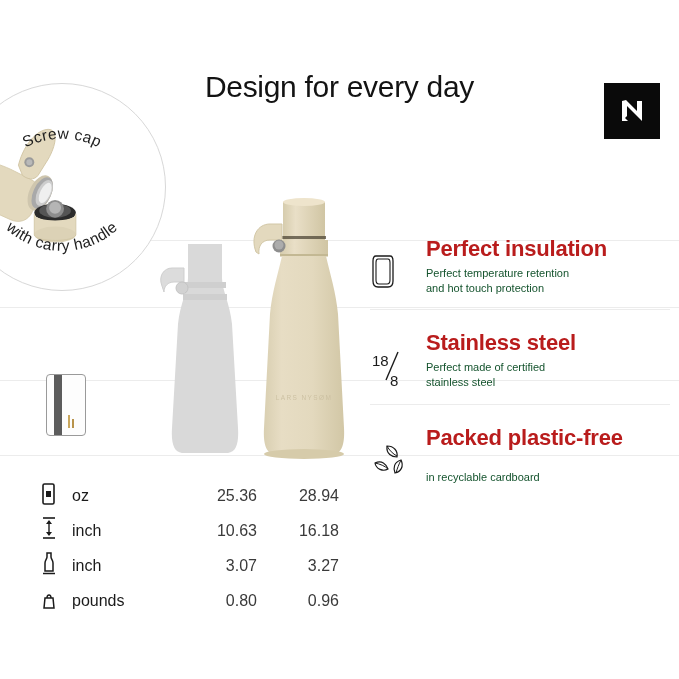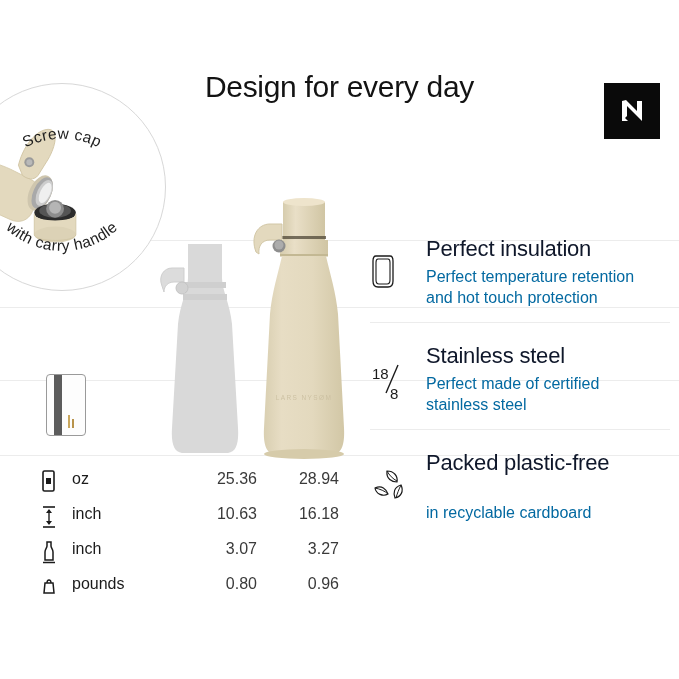--- a/index.html
+++ b/index.html
@@ -60,34 +60,34 @@
     background:#fdfdfd;
     border:1px solid #9a9a9a; border-radius:4px;
     overflow:hidden;
   }
   .card .stripe { position:absolute; left:7px; top:0; width:8px; height:100%; background:#5c5c5c; }
   .card .gold1 { position:absolute; left:21px; top:40px; width:2px; height:13px; background:#caa85e; }
   .card .gold2 { position:absolute; left:25px; top:44px; width:2px; height:9px; background:#b8934b; }
 
   
   .spec-table { position:absolute; left:42px; top:470px; width:300px; }
-  .spec-row { display:flex; align-items:flex-start; height:35px; }
+  .spec-row { display:flex; align-items:flex-end; height:35px; }
   .spec-icon { width:30px; flex:0 0 30px; display:flex; align-items:center; justify-content:flex-start; }
   .spec-unit { flex:0 0 105px; font-size:16px; color:#1b1b1b; }
   .spec-v { flex:0 0 80px; text-align:right; font-size:16px; color:#3a3a3a; }
   .spec-v.v2 { flex:0 0 82px; }
 
   
   .features { position:absolute; left:370px; top:236px; width:300px; }
   .feature { display:flex; align-items:flex-start; padding-bottom:14px; }
   .feature + .feature { border-top:1px solid #ececec; padding-top:20px; }
   .f-icon { flex:0 0 56px; display:flex; justify-content:flex-start; padding-top:16px; }
   .f-body { flex:1 1 auto; }
-  .f-title { font-size:22px; font-weight:400; color:#0f172a; letter-spacing:-0.2px; margin-bottom:4px; }
-  .f-desc { font-size:16px; line-height:1.32; color:#0369a1; }
+  .f-title { font-size:22px; font-weight:700; color:#b91c1c; letter-spacing:-0.2px; margin-bottom:4px; }
+  .f-desc { font-size:11px; line-height:1.32; color:#14532d; }
 </style>
 </head>
 <body>
 
 <div id="stage">
 
   <div class="guide" style="top:240px"></div>
   <div class="guide" style="top:307px"></div>
   <div class="guide" style="top:380px"></div>
   <div class="guide" style="top:455px"></div>

